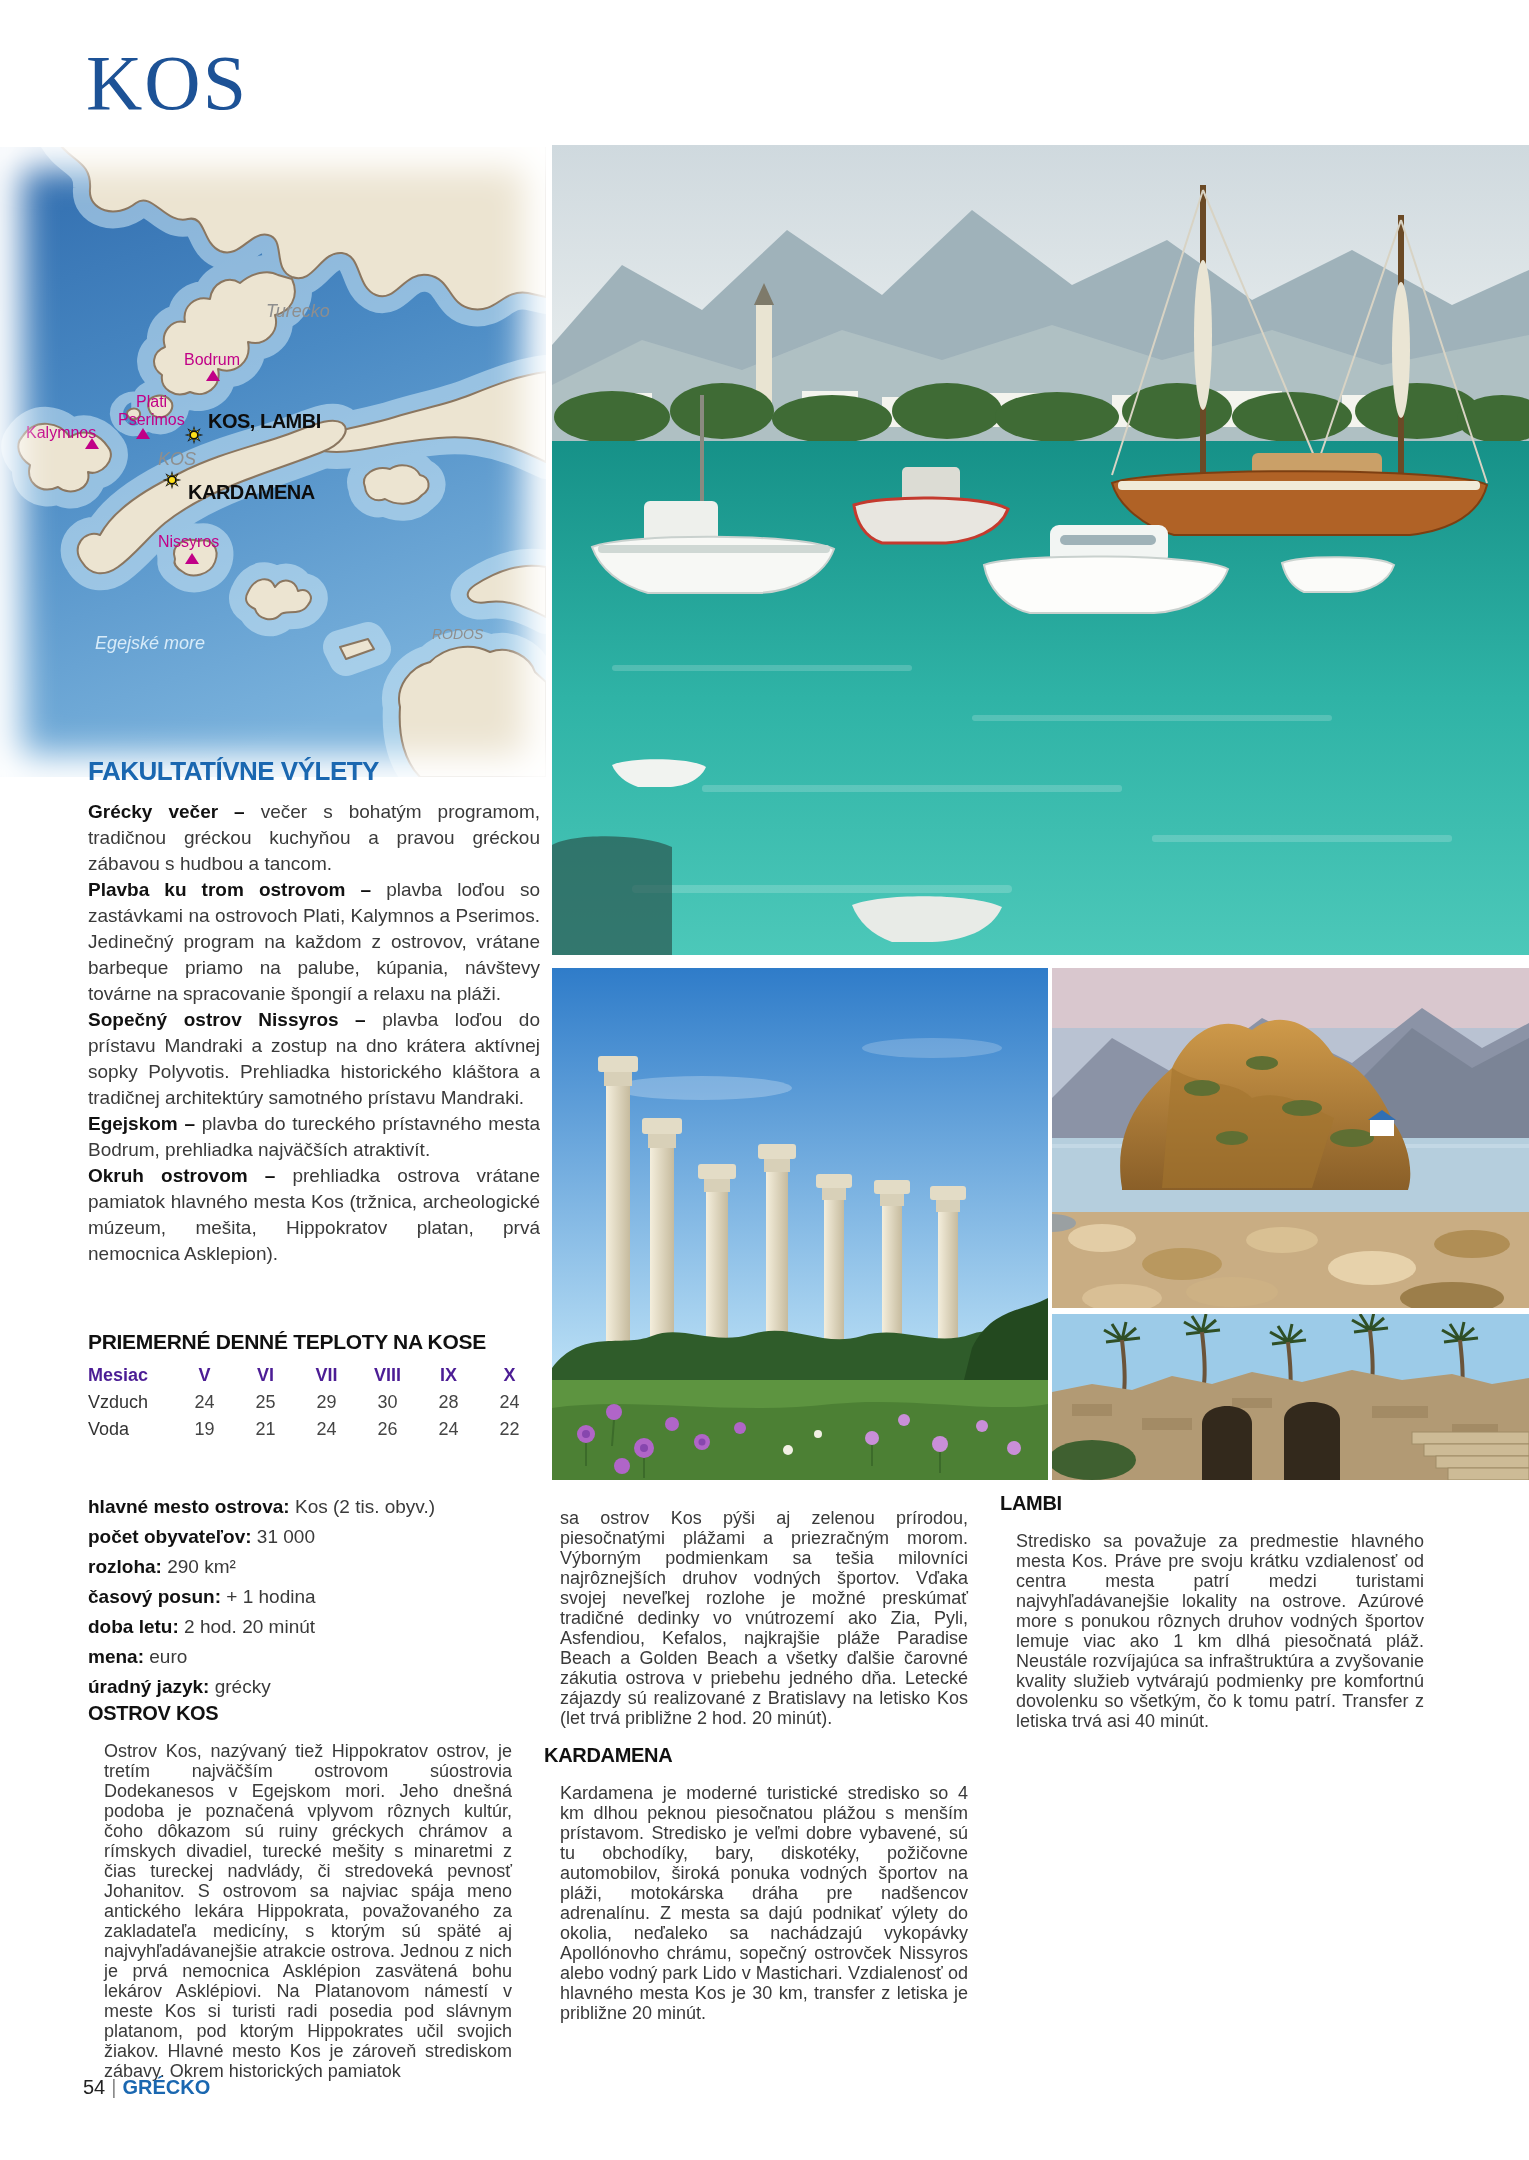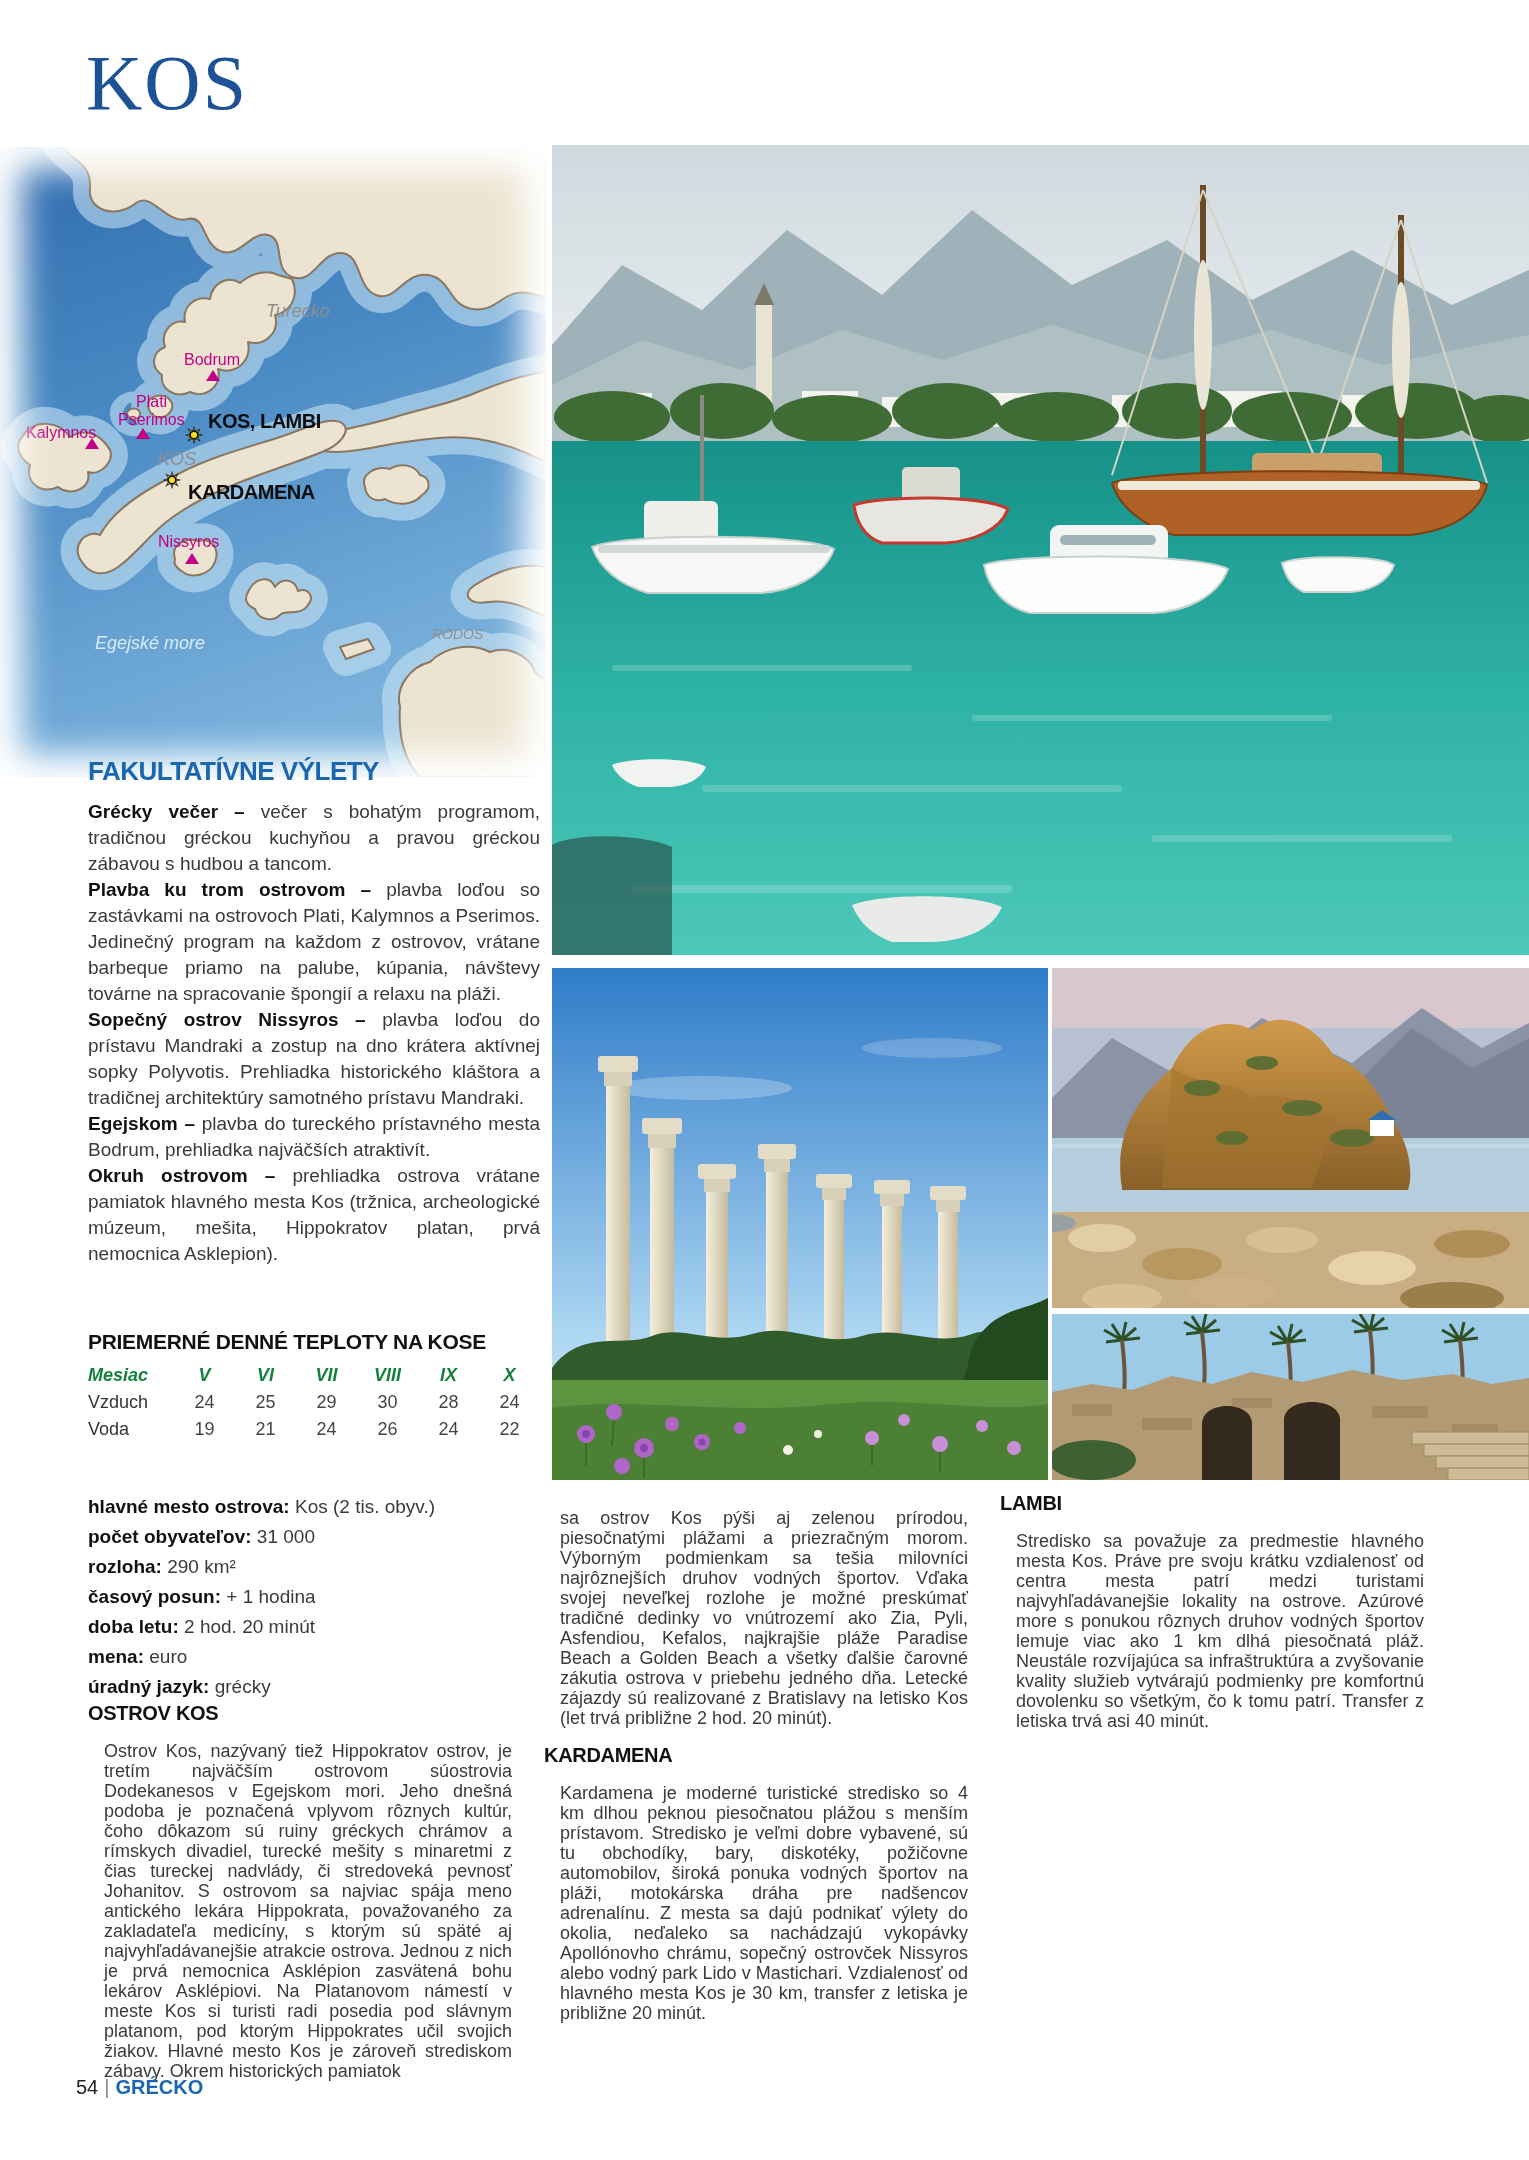--- a/index.html
+++ b/index.html
@@ -28,33 +28,33 @@
   #excursions{position:absolute;left:88px;top:756px;width:452px;max-height:572px;overflow:hidden;}
   #excursions h2{margin:0 0 12px 0;font-size:26px;font-weight:800;color:#1a67b0;letter-spacing:-0.5px;}
   #excursions p{margin:0;font-size:19px;line-height:26px;text-align:justify;color:#3a3a3a;}
   #excursions p b{color:#111;}
   
   #temps{position:absolute;left:88px;top:1330px;width:452px;}
   #temps h3{margin:0 0 8px 0;font-size:21px;font-weight:800;color:#111;letter-spacing:-0.3px;}
   .temp-grid{display:grid;grid-template-columns:86px repeat(6,61px);}
   .temp-grid span{font-size:18px;line-height:27px;color:#444;text-align:center;}
   .temp-grid .rowhead{text-align:left;color:#333;}
-  .temp-grid .head{font-weight:bold;color:#15803d;font-style:italic;}
+  .temp-grid .head{font-weight:bold;color:#4c1d95;}
   
   #bottom{position:absolute;left:88px;top:1492px;width:1352px;display:grid;
           grid-template-columns:440px 440px 440px;column-gap:16px;}
   #bottom p{margin:16px;font-size:18px;line-height:20px;text-align:justify;color:#3a3a3a;}
   #bottom h4{margin:0 0 6px 0;font-size:20px;font-weight:800;color:#111;letter-spacing:-0.3px;}
   .facts{margin:0 0 0 0;}
   .facts div{font-size:19px;line-height:30px;color:#3a3a3a;}
   .facts b{color:#111;}
   #ostrov-kos-h{margin-top:34px;}
   #kardamena-h{margin-top:56px;}
   
-  #footer{position:absolute;left:76px;top:2076px;font-size:20px;}
+  #footer{position:absolute;left:83px;top:2076px;font-size:20px;}
   #footer .num{color:#222;}
   #footer .sep{color:#888;margin:0 6px;}
   #footer .brand{color:#1a67b0;font-weight:800;}
 </style>
 </head>
 <body>
 
 <div id="page">
 
   <div id="kos-title">KOS</div>

